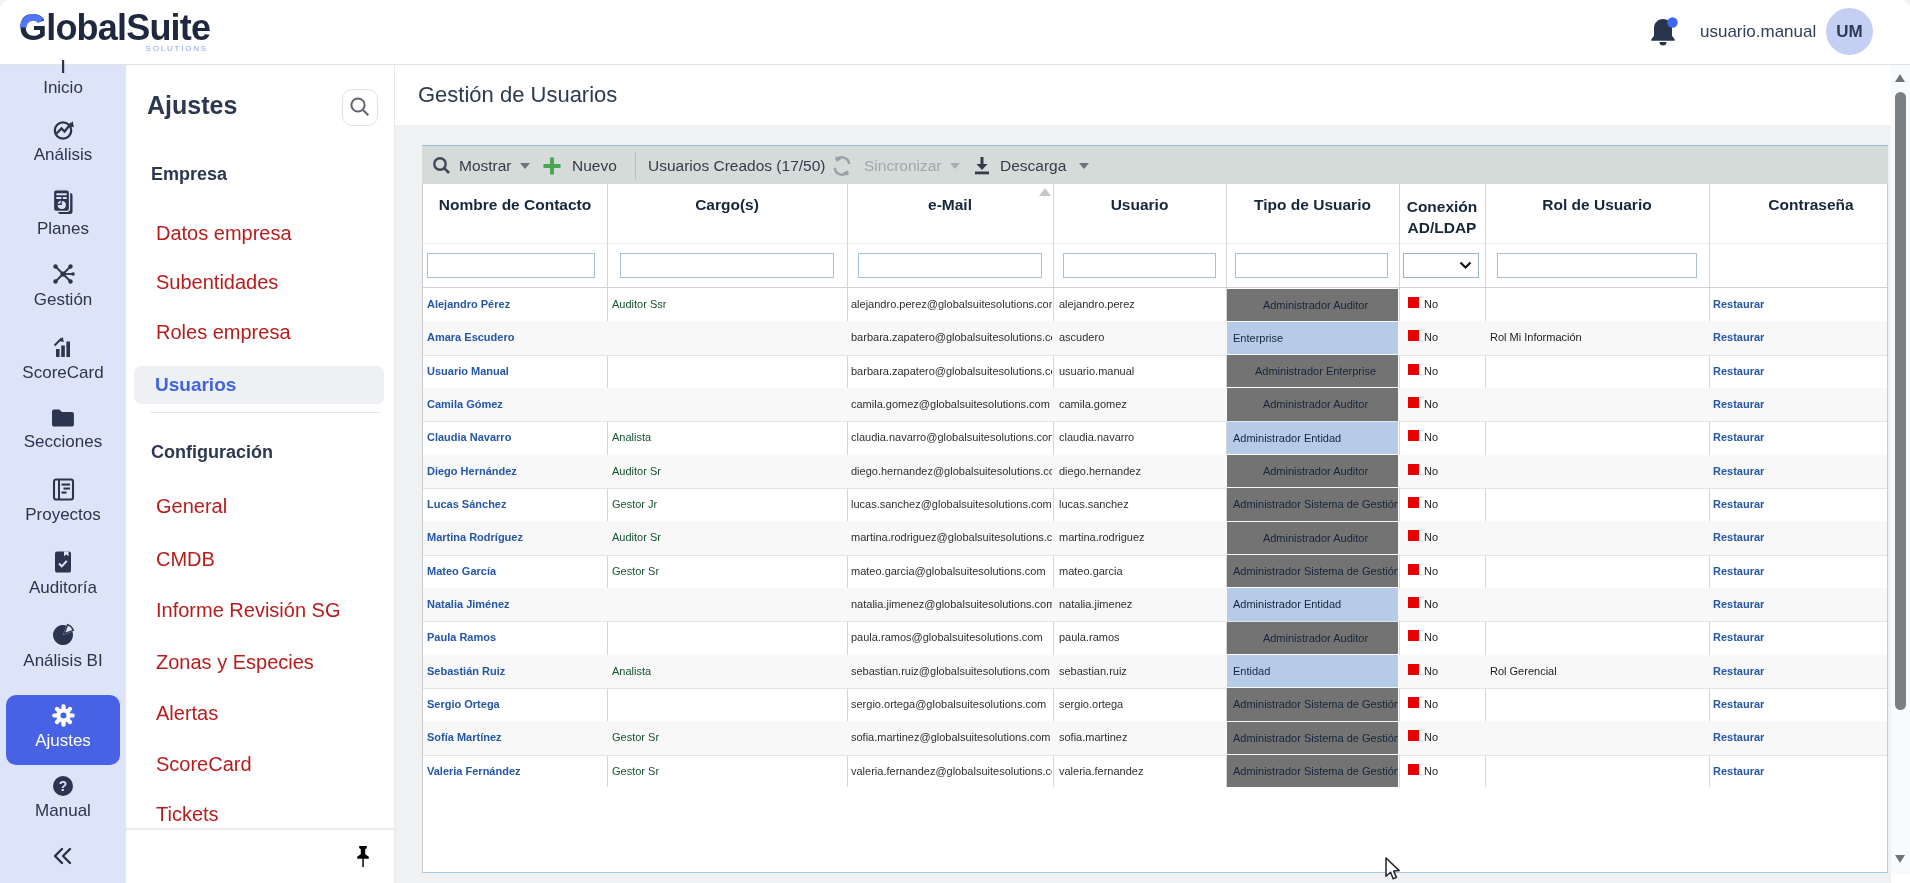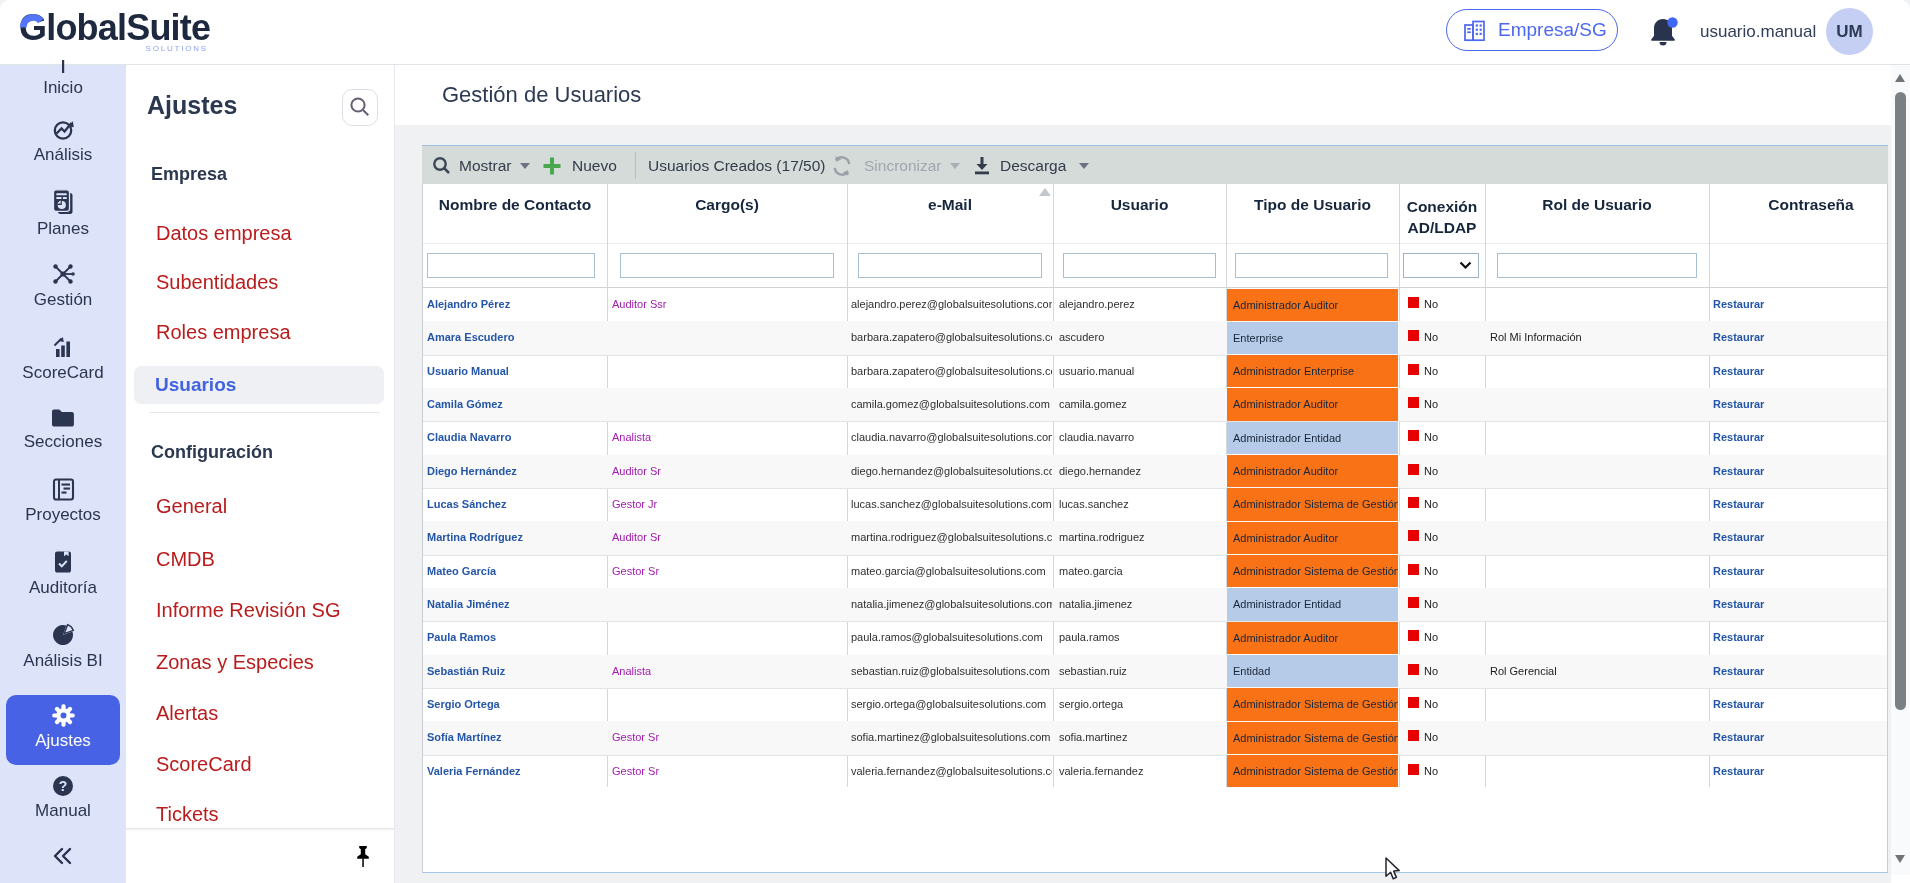--- a/index.html
+++ b/index.html
@@ -29,80 +29,61 @@
   #searchbtn{position:absolute;left:216px;top:24px;width:36px;height:37px;border:1px solid #dcdfe5;border-radius:10px;box-sizing:border-box;}
   .sechead{position:absolute;left:25px;font-size:18px;font-weight:bold;color:#2b3850;}
   .mitem{position:absolute;left:30px;font-size:20px;color:#b91c1c;}
   #usuarios-pill{position:absolute;left:8px;top:301px;width:250px;height:38px;background:#eef0f4;border-radius:7px;}
   #usuarios-pill span{position:absolute;left:21px;top:8px;font-size:19px;font-weight:bold;color:#4263e0;}
   #pdivider{position:absolute;left:24px;top:347px;width:230px;height:1px;background:#e4e6ea;}
   #pshadow{position:absolute;left:0px;top:763px;width:268px;height:3px;background:linear-gradient(#d9d9d9,#fff);opacity:.7;}
   #pin{position:absolute;left:228px;top:780px;}
   
   #graybg{position:absolute;left:395px;top:125px;width:1496px;height:758px;background:#eff1f2;}
-  #ctitle{position:absolute;left:418px;top:82px;font-size:22px;font-weight:500;color:#2c3a52;margin-left:24px;}
+  #ctitle{position:absolute;left:418px;top:82px;font-size:22px;font-weight:500;color:#2c3a52;}
   
   #toolbar{position:absolute;left:422px;top:145px;width:1466px;height:39px;background:#d5dbd8;border-top:1px solid #9cc0dc;box-sizing:border-box;}
   .tbt{position:absolute;top:11px;font-size:15.5px;color:#333c4b;}
   .caret{position:absolute;width:0;height:0;border-left:5px solid transparent;border-right:5px solid transparent;border-top:6px solid #6b7280;}
   
   #table{position:absolute;left:422px;top:184px;width:1466px;height:603px;background:#fff;border-left:1px solid #c9cdd1;border-right:1px solid #c9cdd1;box-sizing:border-box;}
   #thead{position:absolute;left:0;top:0;width:1464px;height:59px;}
   .th{position:absolute;top:12px;font-size:15.5px;font-weight:bold;color:#16263c;text-align:center;}
   #tfilter{position:absolute;left:0;top:59px;width:1464px;height:44px;border-top:1px solid #ebedef;}
   .fin{position:absolute;top:9px;height:25px;border:1px solid #a7c0d4;background:#fff;box-sizing:border-box;}
   .vline{position:absolute;top:0;width:1px;height:603px;background:#d4d7da;}
   #rows{position:absolute;left:0;top:103px;width:1464px;border-top:1px solid #cfd3d6;}
   .tr{position:absolute;left:0;width:1464px;height:33.33px;font-size:11px;}
   .tr div{position:absolute;top:0;height:33.33px;line-height:33px;overflow:hidden;white-space:nowrap;}
   .c1{left:0;width:183px;padding-left:4px;font-weight:bold;color:#2456a8;box-sizing:border-box;}
-  .c2{left:184px;width:239px;padding-left:5px;color:#a21caf;box-sizing:border-box;}
+  .c2{left:184px;width:239px;padding-left:5px;color:#14532d;box-sizing:border-box;}
   .c3{left:424px;width:205px;padding-left:4px;color:#2f2f2f;box-sizing:border-box;}
   .c4{left:630px;width:172px;padding-left:6px;color:#2f2f2f;box-sizing:border-box;}
   .c5{left:803px;width:172px;color:#16263c;box-sizing:border-box;}
   .c5 span{position:absolute;left:1px;top:0.5px;width:171px;height:32.3px;line-height:32px;padding-left:6px;box-sizing:border-box;overflow:hidden;}
-  .bgd span{background:#f97316;}
+  .bgd span{background:#737373;text-align:center;}
   .bgl span{background:#b6cbe7;}
   .c6{left:976px;width:85px;padding-left:9px;color:#1c1c1c;box-sizing:border-box;}
   .c6 i{display:inline-block;width:11px;height:11px;background:#e60000;margin-right:5px;}
   .c7{left:1062px;width:223px;padding-left:5px;color:#1c1c1c;box-sizing:border-box;}
   .c8{left:1286px;width:180px;padding-left:4px;font-weight:bold;color:#2456a8;box-sizing:border-box;}
   #tbottom{position:absolute;left:422px;top:787px;width:1466px;height:86px;background:#fff;border-left:1px solid #c9cdd1;border-right:1px solid #c9cdd1;border-bottom:1px solid #a7c6e0;box-sizing:border-box;}
   
   #sbar{position:absolute;left:1891px;top:65px;width:19px;height:810px;background:#f9fafb;}
   #sthumb{position:absolute;left:4px;top:27px;width:11px;height:618px;background:#7b8084;border-radius:6px;}
 </style>
 </head>
 <body>
 <div id="page">
   <div id="header">
     <div id="logo-txt">GlobalSuite</div>
     <svg class="abs" style="left:0px;top:0px" width="60" height="50" viewBox="0 0 60 50">
       <path d="M23.2 27.5 A 10 10 0 0 1 40.9 21.0" fill="none" stroke="#5276f7" stroke-width="6.8"></path>
     </svg>
     <div id="logo-sub">SOLUTIONS</div>
-    <div id="pill">
-      <svg class="abs" style="left:16px;top:10px" width="24" height="22" viewBox="0 0 24 22">
-        <g fill="none" stroke="#4d68f0" stroke-width="1.7">
-          <rect x="2" y="5" width="8" height="15.2"></rect>
-          <rect x="10" y="1.5" width="11" height="18.7"></rect>
-        </g>
-        <g fill="#4d68f0">
-          <rect x="12.7" y="4.4" width="2.2" height="2.2"></rect>
-            <rect x="16.6" y="4.4" width="2.2" height="2.2"></rect>
-          <rect x="12.7" y="8.6" width="2.2" height="2.2"></rect>
-            <rect x="16.6" y="8.6" width="2.2" height="2.2"></rect>
-          <rect x="12.7" y="12.8" width="2.2" height="2.2"></rect>
-            <rect x="16.6" y="12.8" width="2.2" height="2.2"></rect>
-          <rect x="4.2" y="8.0" width="3.6" height="1.7"></rect>
-            <rect x="4.2" y="11.4" width="3.6" height="1.7"></rect>
-        </g>
-      </svg>
-      <span>Empresa/SG</span>
-    </div>
     <div id="bell">
       <svg width="36" height="34" viewBox="0 0 36 34">
         <path d="M14.5 27 a3.5 3.5 0 0 0 7 0 z" fill="#28344e"></path>
         <path d="M18 4 c-5.3 0 -9 4 -9 9.2 v7.5 l-2.6 3.6 a0.9 0.9 0 0 0 .75 1.5 h21.7 a0.9 0.9 0 0 0 .75 -1.5 L27 20.7 v-7.5 C27 8 23.3 4 18 4 z" fill="#28344e"></path>
         <circle cx="27.5" cy="7.5" r="5.2" fill="#3e68f3"></circle>
       </svg>
     </div>
     <div id="uname">usuario.manual</div>
     <div id="avatar">UM</div>
   </div>

